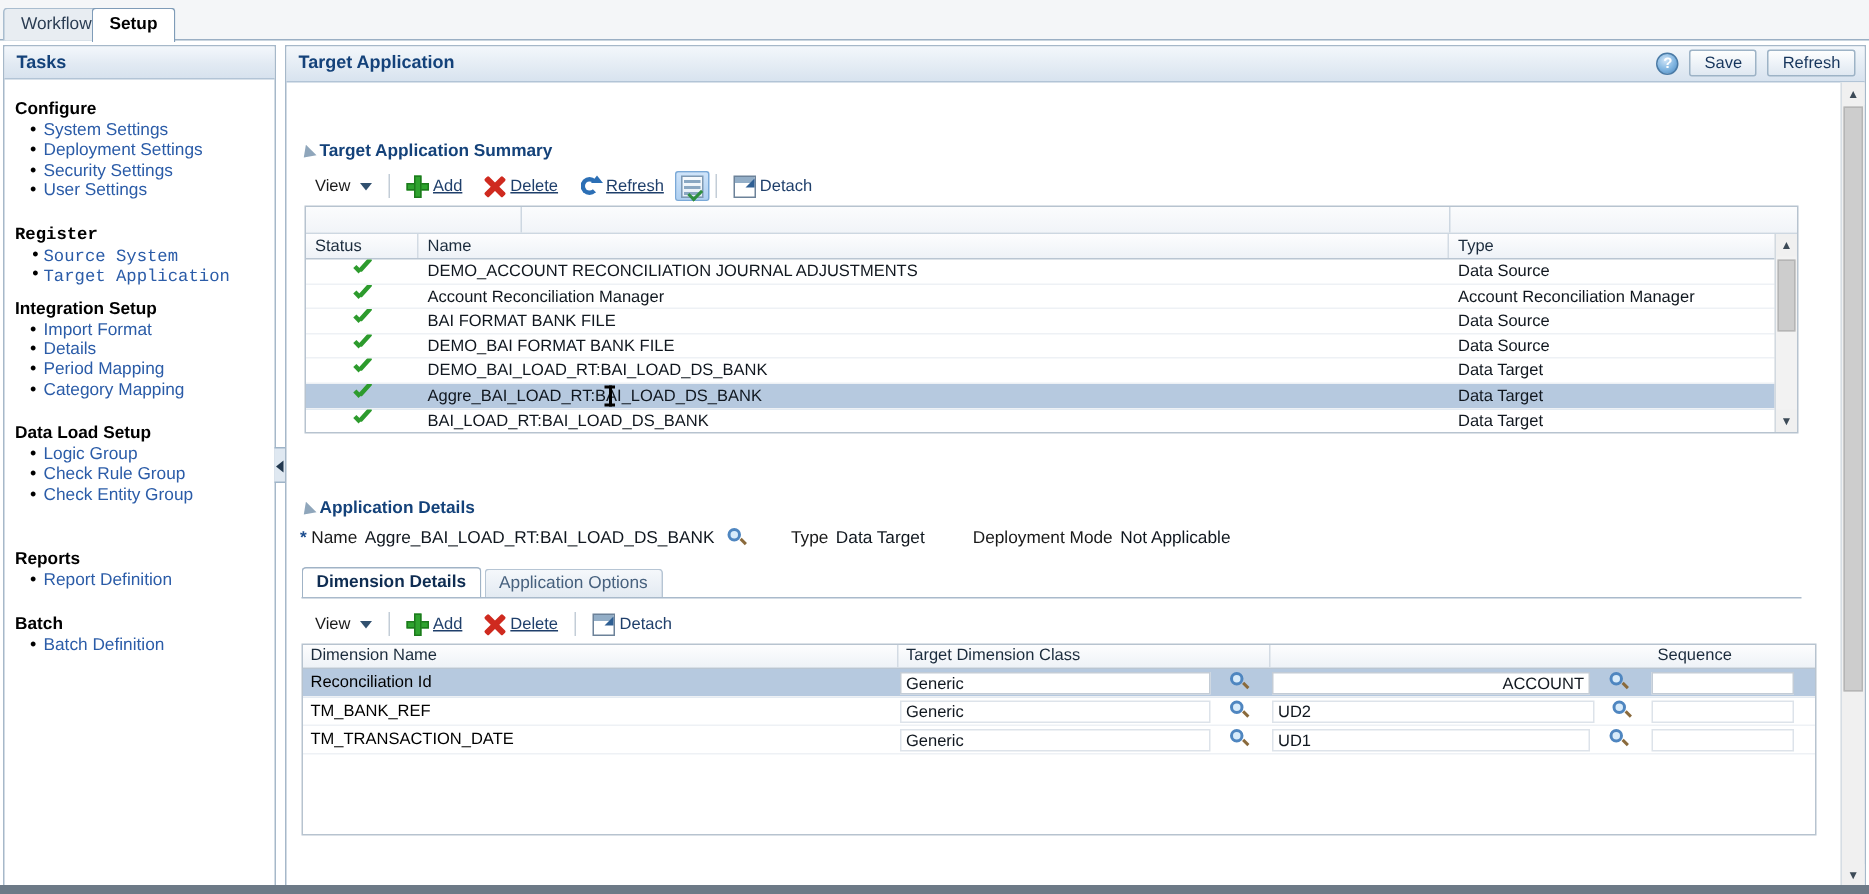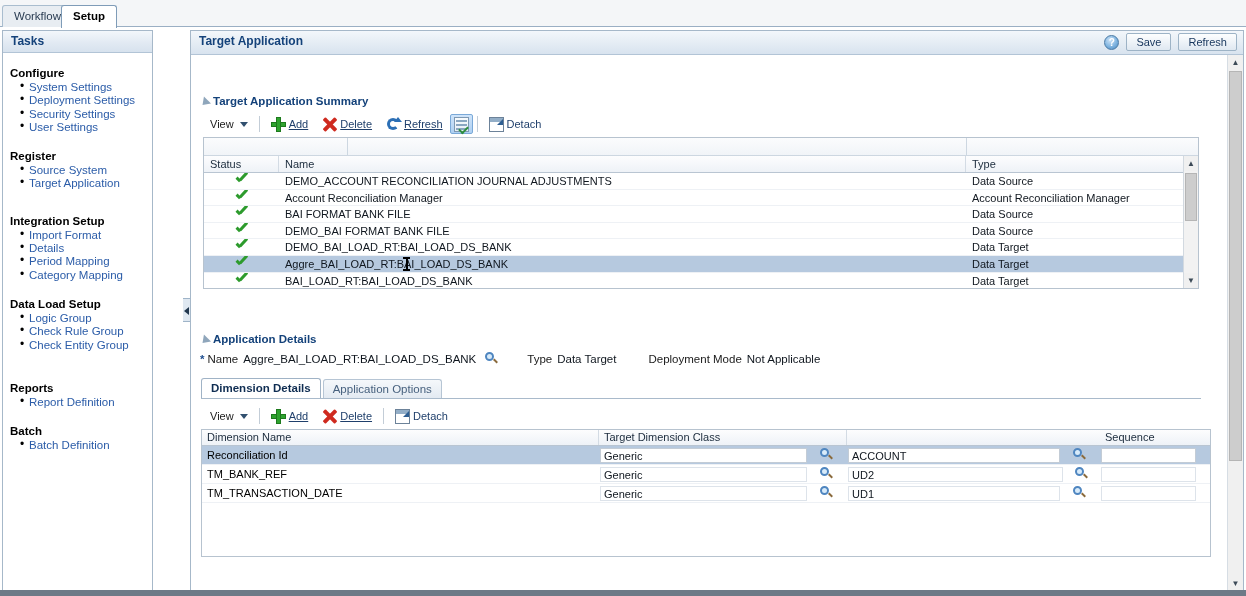--- a/index.html
+++ b/index.html
@@ -51,21 +51,21 @@
     font-weight: bold;
     color: #000000;
     border-color: #7f9cb8;
     height: 23px;
   }
 
   
   .tasks-panel {
     position: absolute;
     left: 2px; top: 30px;
-    width: 151px; height: 562px;
+    width: 182px; height: 562px;
     background: #ffffff;
     border: 1px solid #a6b8c9;
     box-sizing: border-box;
   }
   .tasks-header {
     height: 22px;
     line-height: 21px;
     padding-left: 8px;
     font-weight: bold;
     font-size: 12px;
@@ -640,21 +640,21 @@
       <div class="task-group" style="margin-bottom:16px;">
         <div class="task-group-title">Configure</div>
         <ul class="task-list">
           <li class="task-item"><span>System Settings</span></li>
           <li class="task-item"><span>Deployment Settings</span></li>
           <li class="task-item"><span>Security Settings</span></li>
           <li class="task-item"><span>User Settings</span></li>
         </ul>
       </div>
 
-      <div class="task-group" style="margin-bottom:24px;">
+      <div class="task-group" style="margin-bottom:8px;font-family:Liberation Mono, monospace;">
         <div class="task-group-title">Register</div>
         <ul class="task-list">
           <li class="task-item"><span>Source System</span></li>
           <li class="task-item"><span>Target Application</span></li>
         </ul>
       </div>
 
       <div class="task-group" style="margin-bottom:16px;">
         <div class="task-group-title">Integration Setup</div>
         <ul class="task-list">
@@ -853,21 +853,21 @@
         </div>
 
         <div class="dgrid-row selected">
           <div class="cell" style="width:397px;">Reconciliation Id</div>
           <div class="cell" style="width:248px; padding-left:0;">
             <span class="field" style="width:207px; margin-left:1px;">Generic</span>
             <span class="lov-cell" style="width:40px;">
                 <span class="ico-search"></span>
               </span>
           </div>
-          <div class="cell" style="width:253px; padding-left:0;">
+          <div class="cell" style="width:253px; padding-left:0;text-align:right;">
             <span class="field" style="width:212px; margin-left:1px;">ACCOUNT</span>
             <span class="lov-cell" style="width:40px;">
                 <span class="ico-search"></span>
               </span>
           </div>
           <div class="cell" style="width:98px; padding-left:0;">
             <span class="field" style="width:95px; margin-left:1px;"></span>
           </div>
         </div>
 

